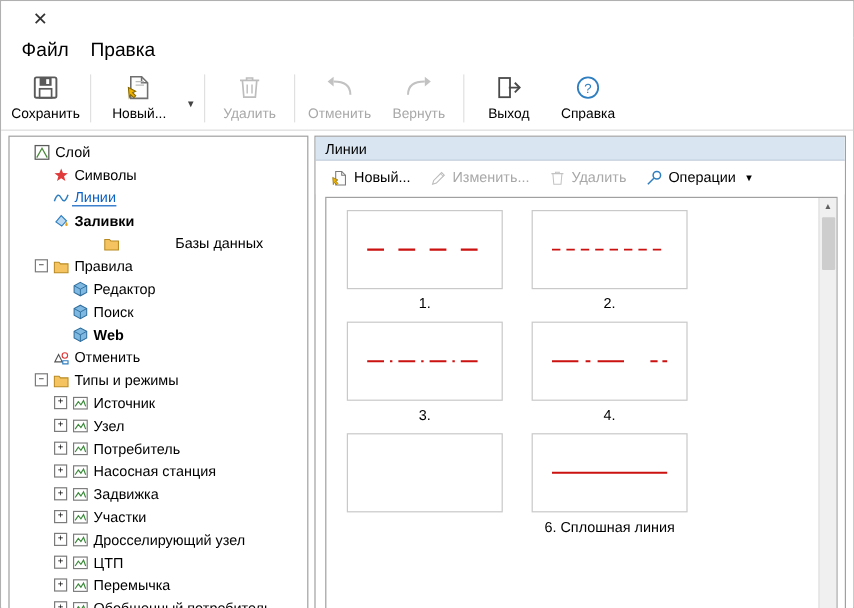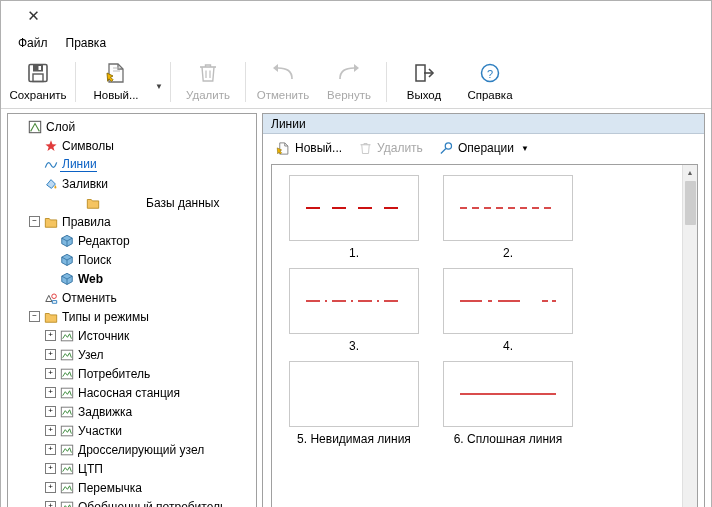--- a/index.html
+++ b/index.html
@@ -51,21 +51,21 @@
     cursor: default;
   }
   
   .menubar {
     height: 22px;
     min-height: 22px;
     display: flex;
     align-items: center;
     padding-left: 8px;
     background: #ffffff;
-    font-size: 12px;
+    font-size: 16px;
   }
   .menubar .menu-item {
     padding: 2px 9px;
     cursor: default;
   }
   
   .toolbar {
     height: 55px;
     min-height: 55px;
     display: flex;
@@ -418,21 +418,21 @@
           </div>
           <div class="trow" style="padding-left: 16px;">
             <div class="twist"></div>
             <div class="ticon">
               <svg width="14" height="14" viewBox="0 0 16 16">
                 <path d="M1.5 11 C4 4, 6 4, 8 8 C10 12, 12 12, 14.5 5" fill="none" stroke="#2f7fc0" stroke-width="1.4"></path>
               </svg>
             </div>
             <div class="tlabel sel">Линии</div>
           </div>
-          <div class="trow" style="padding-left: 16px;">
+          <div class="trow" style="padding-left: 16px; font-weight: bold;">
             <div class="twist"></div>
             <div class="ticon">
               <svg width="14" height="14" viewBox="0 0 16 16">
                 <path d="M3 9 L8 3 L13 8 L8.5 13 Z" fill="#bcd9f2" stroke="#2f7fc0" stroke-width="1.1"></path>
                 <path d="M13 9 c1.6 2.4 1.6 4 0 4 s-1.6-1.6 0-4z" fill="#e0a21f"></path>
               </svg>
             </div>
             <div class="tlabel">Заливки</div>
           </div>
           <div class="trow" style="padding-left: 16px; gap: 42px;">
@@ -636,20 +636,27 @@
       <div class="rp-toolbar">
         <div class="rtb">
           <svg width="15" height="15" viewBox="0 0 24 24">
             <path d="M6 3 h8 l5 5 v13 H6 Z" fill="#fdfdfd" stroke="#7a7a7a" stroke-width="1.4"></path>
             <path d="M14 3 v5 h5" fill="none" stroke="#7a7a7a" stroke-width="1.4"></path>
             <path d="M2 11 l7 3.4 l-3 1.4 l3 3 l-1.8 1.8 l-3 -3 l-1.4 3 Z" fill="#f0b400" stroke="#8a6a00" stroke-width="0.9"></path>
           </svg>
           <span>Новый...</span>
         </div>
 
+        <div class="rtb disabled">
+          <svg width="15" height="15" viewBox="0 0 24 24">
+            <path d="M4 20 l1.5 -5 L16 4.5 l3.5 3.5 L9 18.5 Z" fill="none" stroke="#bbbbbb" stroke-width="1.5"></path>
+            <path d="M14.5 6 l3.5 3.5" stroke="#bbbbbb" stroke-width="1.3"></path>
+          </svg>
+          <span>Изменить...</span>
+        </div>
 
         <div class="rtb disabled">
           <svg width="15" height="15" viewBox="0 0 24 24">
             <path d="M4 6 h16" stroke="#c3c3c3" stroke-width="1.7"></path>
             <path d="M9.5 6 v-2 h5 v2" fill="none" stroke="#c3c3c3" stroke-width="1.4"></path>
             <path d="M6 6 l1.2 14 h9.6 L18 6" fill="none" stroke="#c3c3c3" stroke-width="1.4"></path>
           </svg>
           <span>Удалить</span>
         </div>
 
@@ -692,21 +699,20 @@
             <div class="cell">
               <div class="swatch">
                 <svg width="100" height="10" viewBox="0 0 100 10">
                   <path d="M2 5 H98" stroke="#cc1111" stroke-width="1.6" fill="none" stroke-dasharray="22 6 4 6 22"></path>
                 </svg>
               </div>
               <div class="caption">4.</div>
             </div>
             <div class="cell">
               <div class="swatch"></div>
-              <div class="caption">5. Невидимая линия</div>
             </div>
             <div class="cell">
               <div class="swatch">
                 <svg width="100" height="10" viewBox="0 0 100 10">
                   <path d="M2 5 H98" stroke="#cc1111" stroke-width="1.6" fill="none"></path>
                 </svg>
               </div>
               <div class="caption">6. Сплошная линия</div>
             </div>
           </div>

